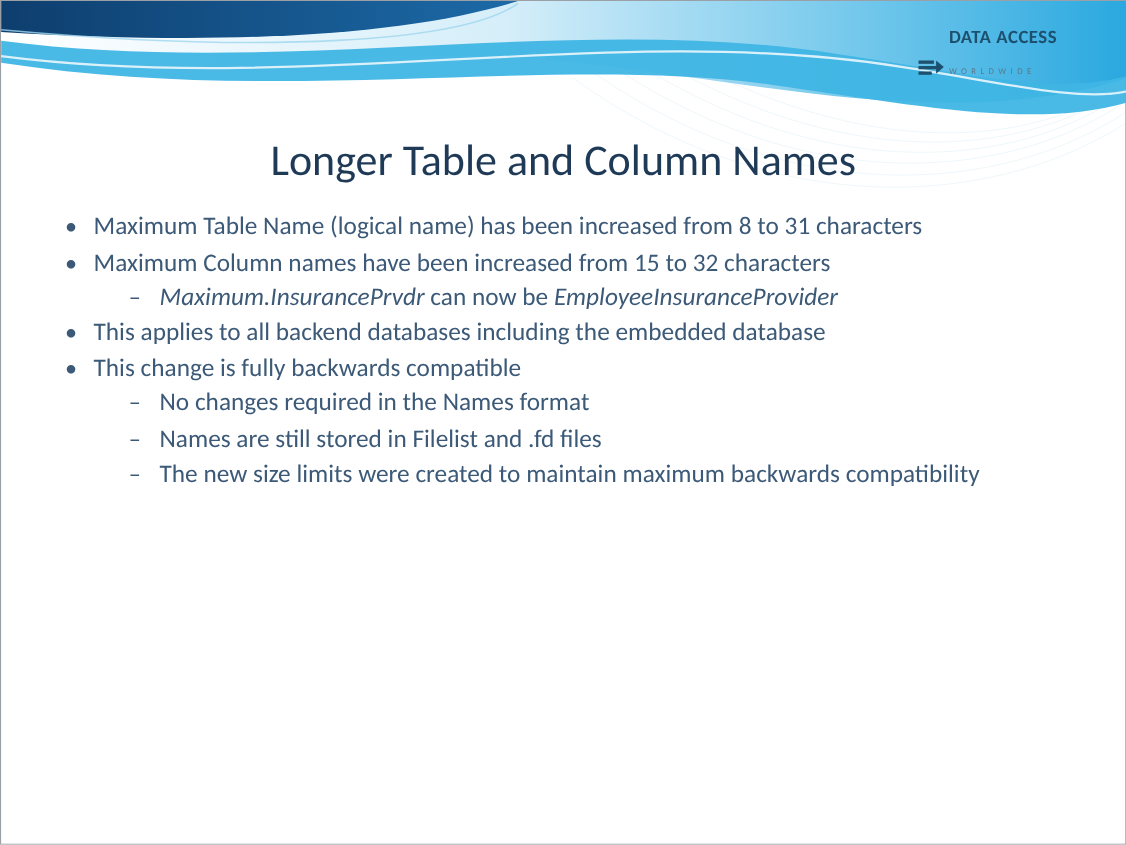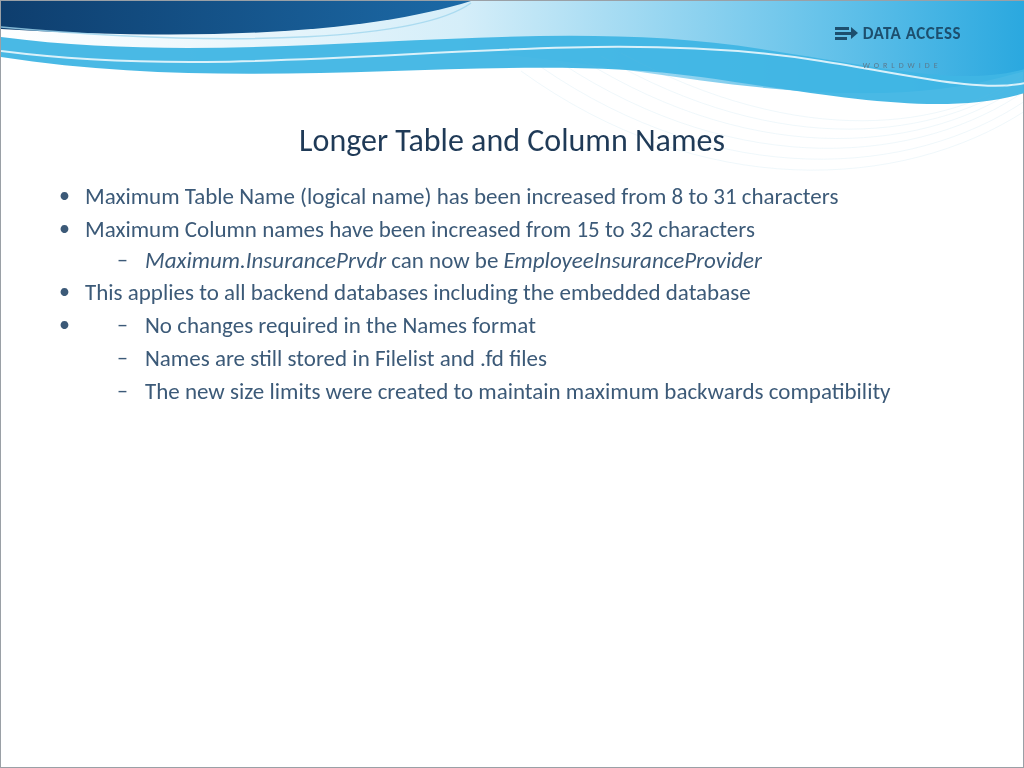--- a/index.html
+++ b/index.html
@@ -13,21 +13,21 @@
   }
 
   
   .banner { position: absolute; top: 0; left: 0; width: 1024px; height: 180px; pointer-events: none; }
 
   .logo {
     position: absolute;
     top: 24px;
     right: 62px;
     display: flex;
-    align-items: flex-start;
+    align-items: flex-end;
     gap: 8px;
     pointer-events: none;
   }
   .logo-icon {
     width: 20px; height: 16px;
     position: relative;
   }
   .logo-icon::before, .logo-icon::after {
     content: ""; position: absolute; background: #1d4f6e; height: 3px;
   }
@@ -51,21 +51,21 @@
     top: 120px;
     left: 0;
     right: 0;
     bottom: 0;
     padding: 0 48px 0 48px;
     color: #3c5a78;
   }
   h1.title {
     text-align: center;
     font-weight: 400;
-    font-size: 32px;
+    font-size: 40px;
     color: #1f3a57;
     margin-bottom: 22px;
   }
   ul.top { list-style: none; padding-left: 36px; }
   ul.top > li {
     position: relative;
     font-size: 23px;
     line-height: 1.25;
     color: #3c5a78;
     margin-bottom: 4px;
@@ -162,20 +162,21 @@
             <span class="it">Maximum.InsurancePrvdr</span><span> can now be </span><span class="it">EmployeeInsuranceProvider</span>
           </li>
         </ul>
       </li>
 
       <li>
         <span>This applies to all backend databases including the embedded database</span>
       </li>
 
       <li>
+        <span>This change is fully backwards compatible</span>
         <ul class="sub">
           <li>No changes required in the Names format</li>
           <li>Names are still stored in Filelist and .fd files</li>
           <li>The new size limits were created to maintain maximum backwards compatibility</li>
         </ul>
       </li>
     </ul>
 
     <div class="spacer"></div>
 

